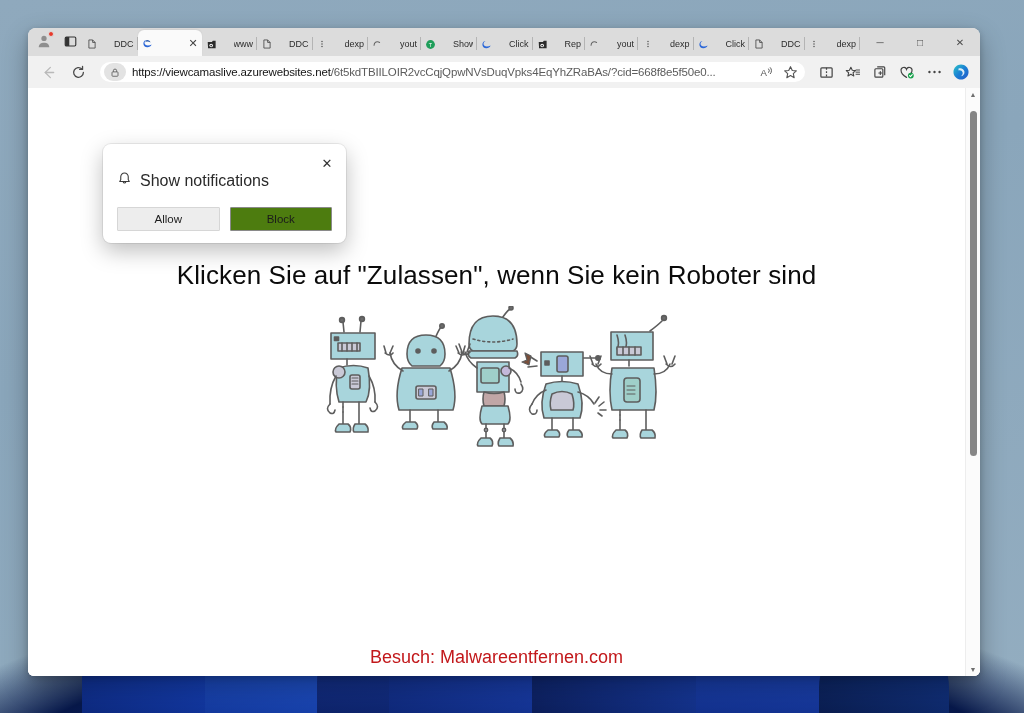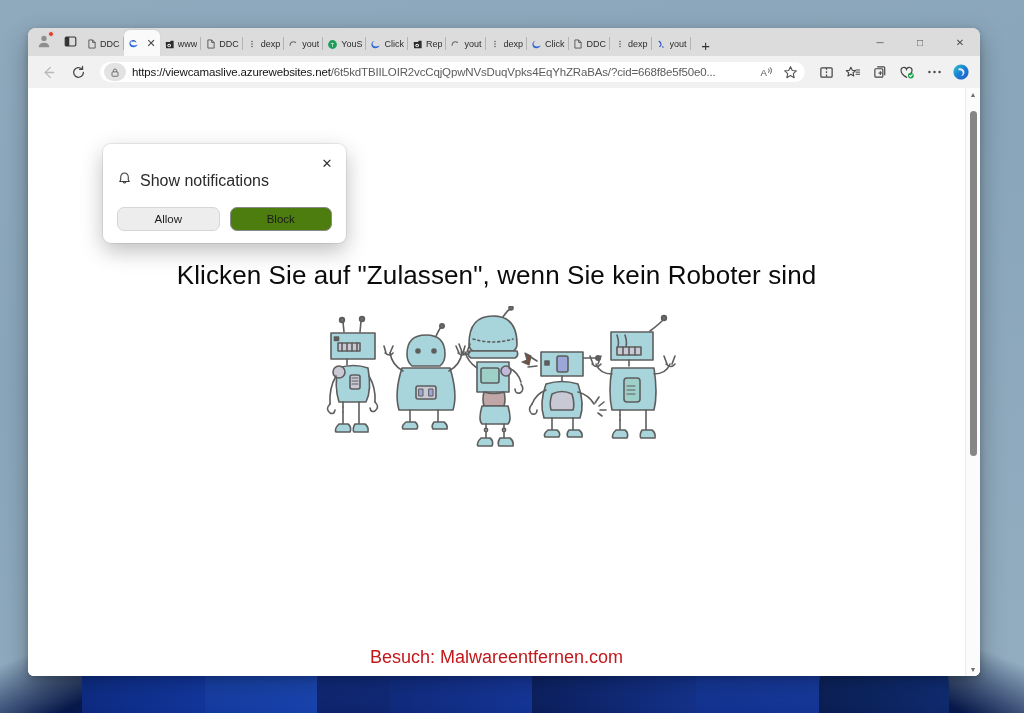--- a/index.html
+++ b/index.html
@@ -34,21 +34,21 @@
   .tb-left { display:flex; align-items:center; height:28px; gap:2px; padding-bottom:2px; }
   .icon-btn {
     width:24px; height:22px; display:flex; align-items:center; justify-content:center;
     border-radius:4px; color:#3b3b3b;
   }
   .avatar-wrap { position:relative; width:24px; height:22px; display:flex; align-items:center; justify-content:center; }
   .avatar-dot { position:absolute; top:1px; right:2px; width:6px; height:6px; background:#e8392b; border-radius:50%; border:1px solid #dcdcdc; }
 
   .tabs { display:flex; align-items:flex-end; height:28px; flex:1; overflow:hidden; }
   .tab {
-    height:24px; display:flex; align-items:center; gap:3px;
+    height:24px; display:flex; align-items:center; gap:17px;
     padding:0 4px; font-size:9px; color:#2b2b2b; position:relative;
     max-width:56px; min-width:36px; flex:0 0 auto;
   }
   .tab .lbl { overflow:hidden; white-space:nowrap; text-overflow:clip; }
   .tab::after {
     content:""; position:absolute; right:0; top:5px; height:13px; width:1px; background:#b4b4b4;
   }
   .tab.active {
     background:#fafafa; border-radius:6px 6px 0 0; height:26px; max-width:64px;
     box-shadow:0 -1px 2px rgba(0,0,0,.06);
@@ -117,21 +117,21 @@
     padding-right:22px; letter-spacing:-0.1px;
   }
   .permdlg .close {
     position:absolute; right:10px; top:10px; width:18px; height:18px;
     display:flex; align-items:center; justify-content:center; color:#333; font-size:13px;
   }
   .permrow { display:flex; align-items:center; gap:8px; margin-top:14px; }
   .permrow .lbl { font-size:16px; color:#2a2a2a; }
   .permbtns { display:flex; gap:10px; margin-top:17px; }
   .pbtn {
-    flex:1; height:24px; border-radius:7px; font-size:11.5px; color:#1b1b1b;
+    flex:1; height:24px; border-radius:1px; font-size:11.5px; color:#1b1b1b;
     display:flex; align-items:center; justify-content:center;
     background:#ededed; border:1px solid #d6d6d6;
   }
   .pbtn.secondary { background:#4d7c0f; border:1px solid #8a8a8a; }
 </style>
 </head>
 <body>
 
 <div class="bloom">
   <i style="left:8%;  width:150px; height:150px; background:linear-gradient(200deg,#1b52e0,#0a1f66);"></i>
@@ -226,21 +226,21 @@
         <span class="lbl">yout</span>
       </div>
 
       <div class="tab">
         <span class="fav">
             <svg width="11" height="11" viewBox="0 0 16 16">
               <circle cx="8" cy="8" r="6.4" fill="#1f9e5a"></circle>
               <text x="8" y="11.2" font-size="8" fill="#fff" text-anchor="middle" font-family="Liberation Sans, sans-serif">T</text>
             </svg>
           </span>
-        <span class="lbl">YouS</span>
+        <span class="lbl">Show</span>
       </div>
 
       <div class="tab">
         <span class="fav">
             <svg width="11" height="11" viewBox="0 0 16 16">
               <path d="M14 9.5c-1 2.6-3.6 4.3-6.4 4.1C4.4 13.4 2 11 2 8c0-2.6 2-4.9 4.7-5 -2 .9-3 2.6-3 4.3 0 2.3 2.1 3.6 4.8 3.6 2 0 3.8-.5 5.5-1.4z" fill="#2d68d8"></path>
             </svg>
           </span>
         <span class="lbl">Click</span>
       </div>

